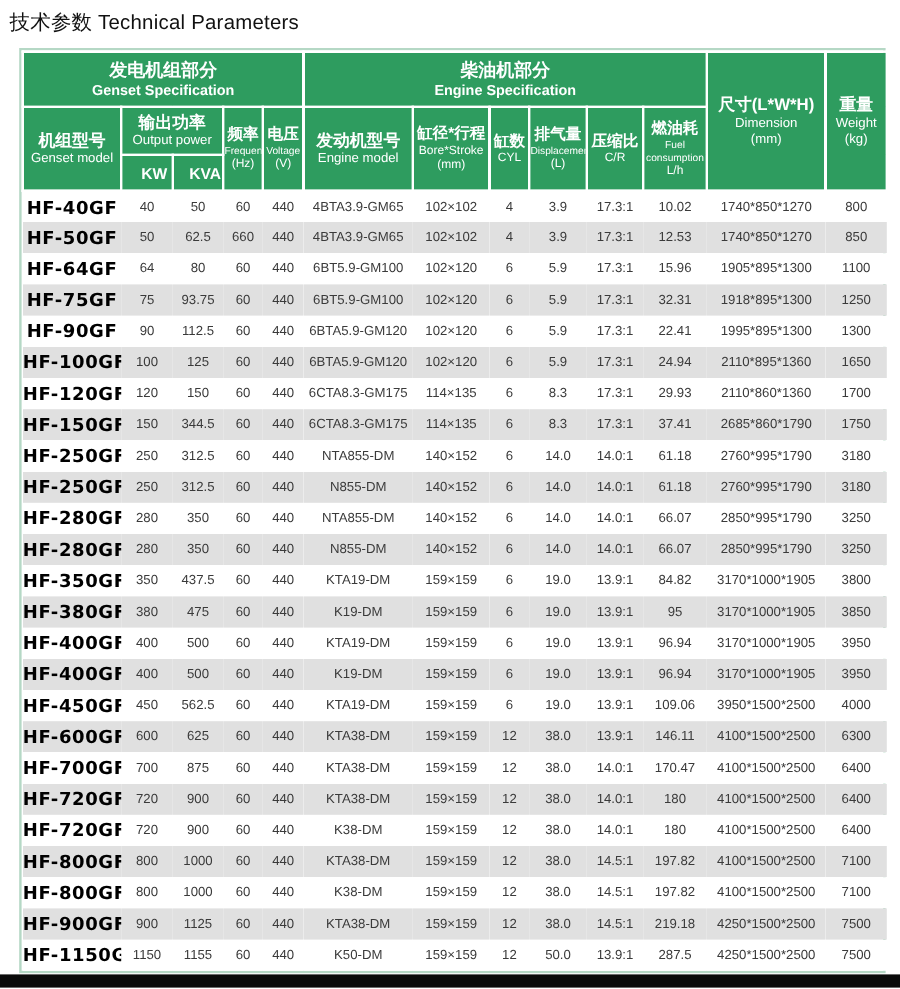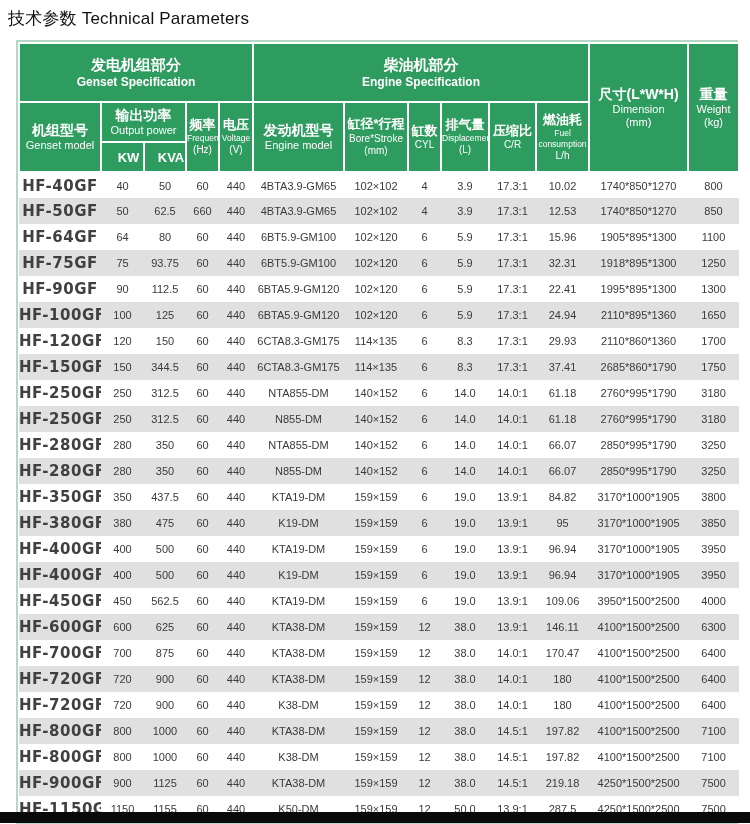--- a/index.html
+++ b/index.html
@@ -27,21 +27,21 @@
   }
   thead th {
     background: #2e9c5f;
     color: #ffffff;
     border: 2px solid #ffffff;
     text-align: center;
     vertical-align: middle;
     padding: 1px 0;
     overflow: hidden;
   }
-  thead tr.group-row th { height: 59px; margin-top: 25px; }
+  thead tr.group-row th { height: 46px; margin-top: 25px; }
   thead tr.cols-row th { height: 40px; }
   thead tr.sub-row th { height: 30px; font-size: 13px; font-weight: bold; padding-left: 12px; }
   .h-zh  { font-size: 14px; font-weight: bold; line-height: 1.25; }
   .h-zh-lg { font-size: 15px; font-weight: bold; line-height: 1.3; }
   .h-en  { font-size: 11px; font-weight: normal; line-height: 1.2; }
   .h-en-md { font-size: 12px; font-weight: bold; line-height: 1.25; }
   .h-en-sm { font-size: 8.5px; font-weight: normal; line-height: 1.3; }
   .h-unit { font-size: 10px; font-weight: normal; line-height: 1.25; }
   .h-zh-sm { font-size: 13px; font-weight: bold; line-height: 1.25; }
   tbody td {
@@ -51,21 +51,21 @@
     font-size: 11px;
     color: #3a3a3a;
     white-space: nowrap;
     overflow: hidden;
   }
   tbody tr:nth-child(even) { background: #e0e0e0; }
   tbody tr:nth-child(odd)  { background: #ffffff; }
   tbody td.model-cell {
     font-size: 15px;
     font-weight: bold;
-    color: #404040;
+    color: #000000;
     letter-spacing: 0.5px;
     font-family: "DejaVu Sans", sans-serif;
   }
   .bottom-bar {
     position: absolute; left: 0; top: 812px;
     width: 750px; height: 11px;
     background: #0a0a0a;
   }
 </style>
 </head>

